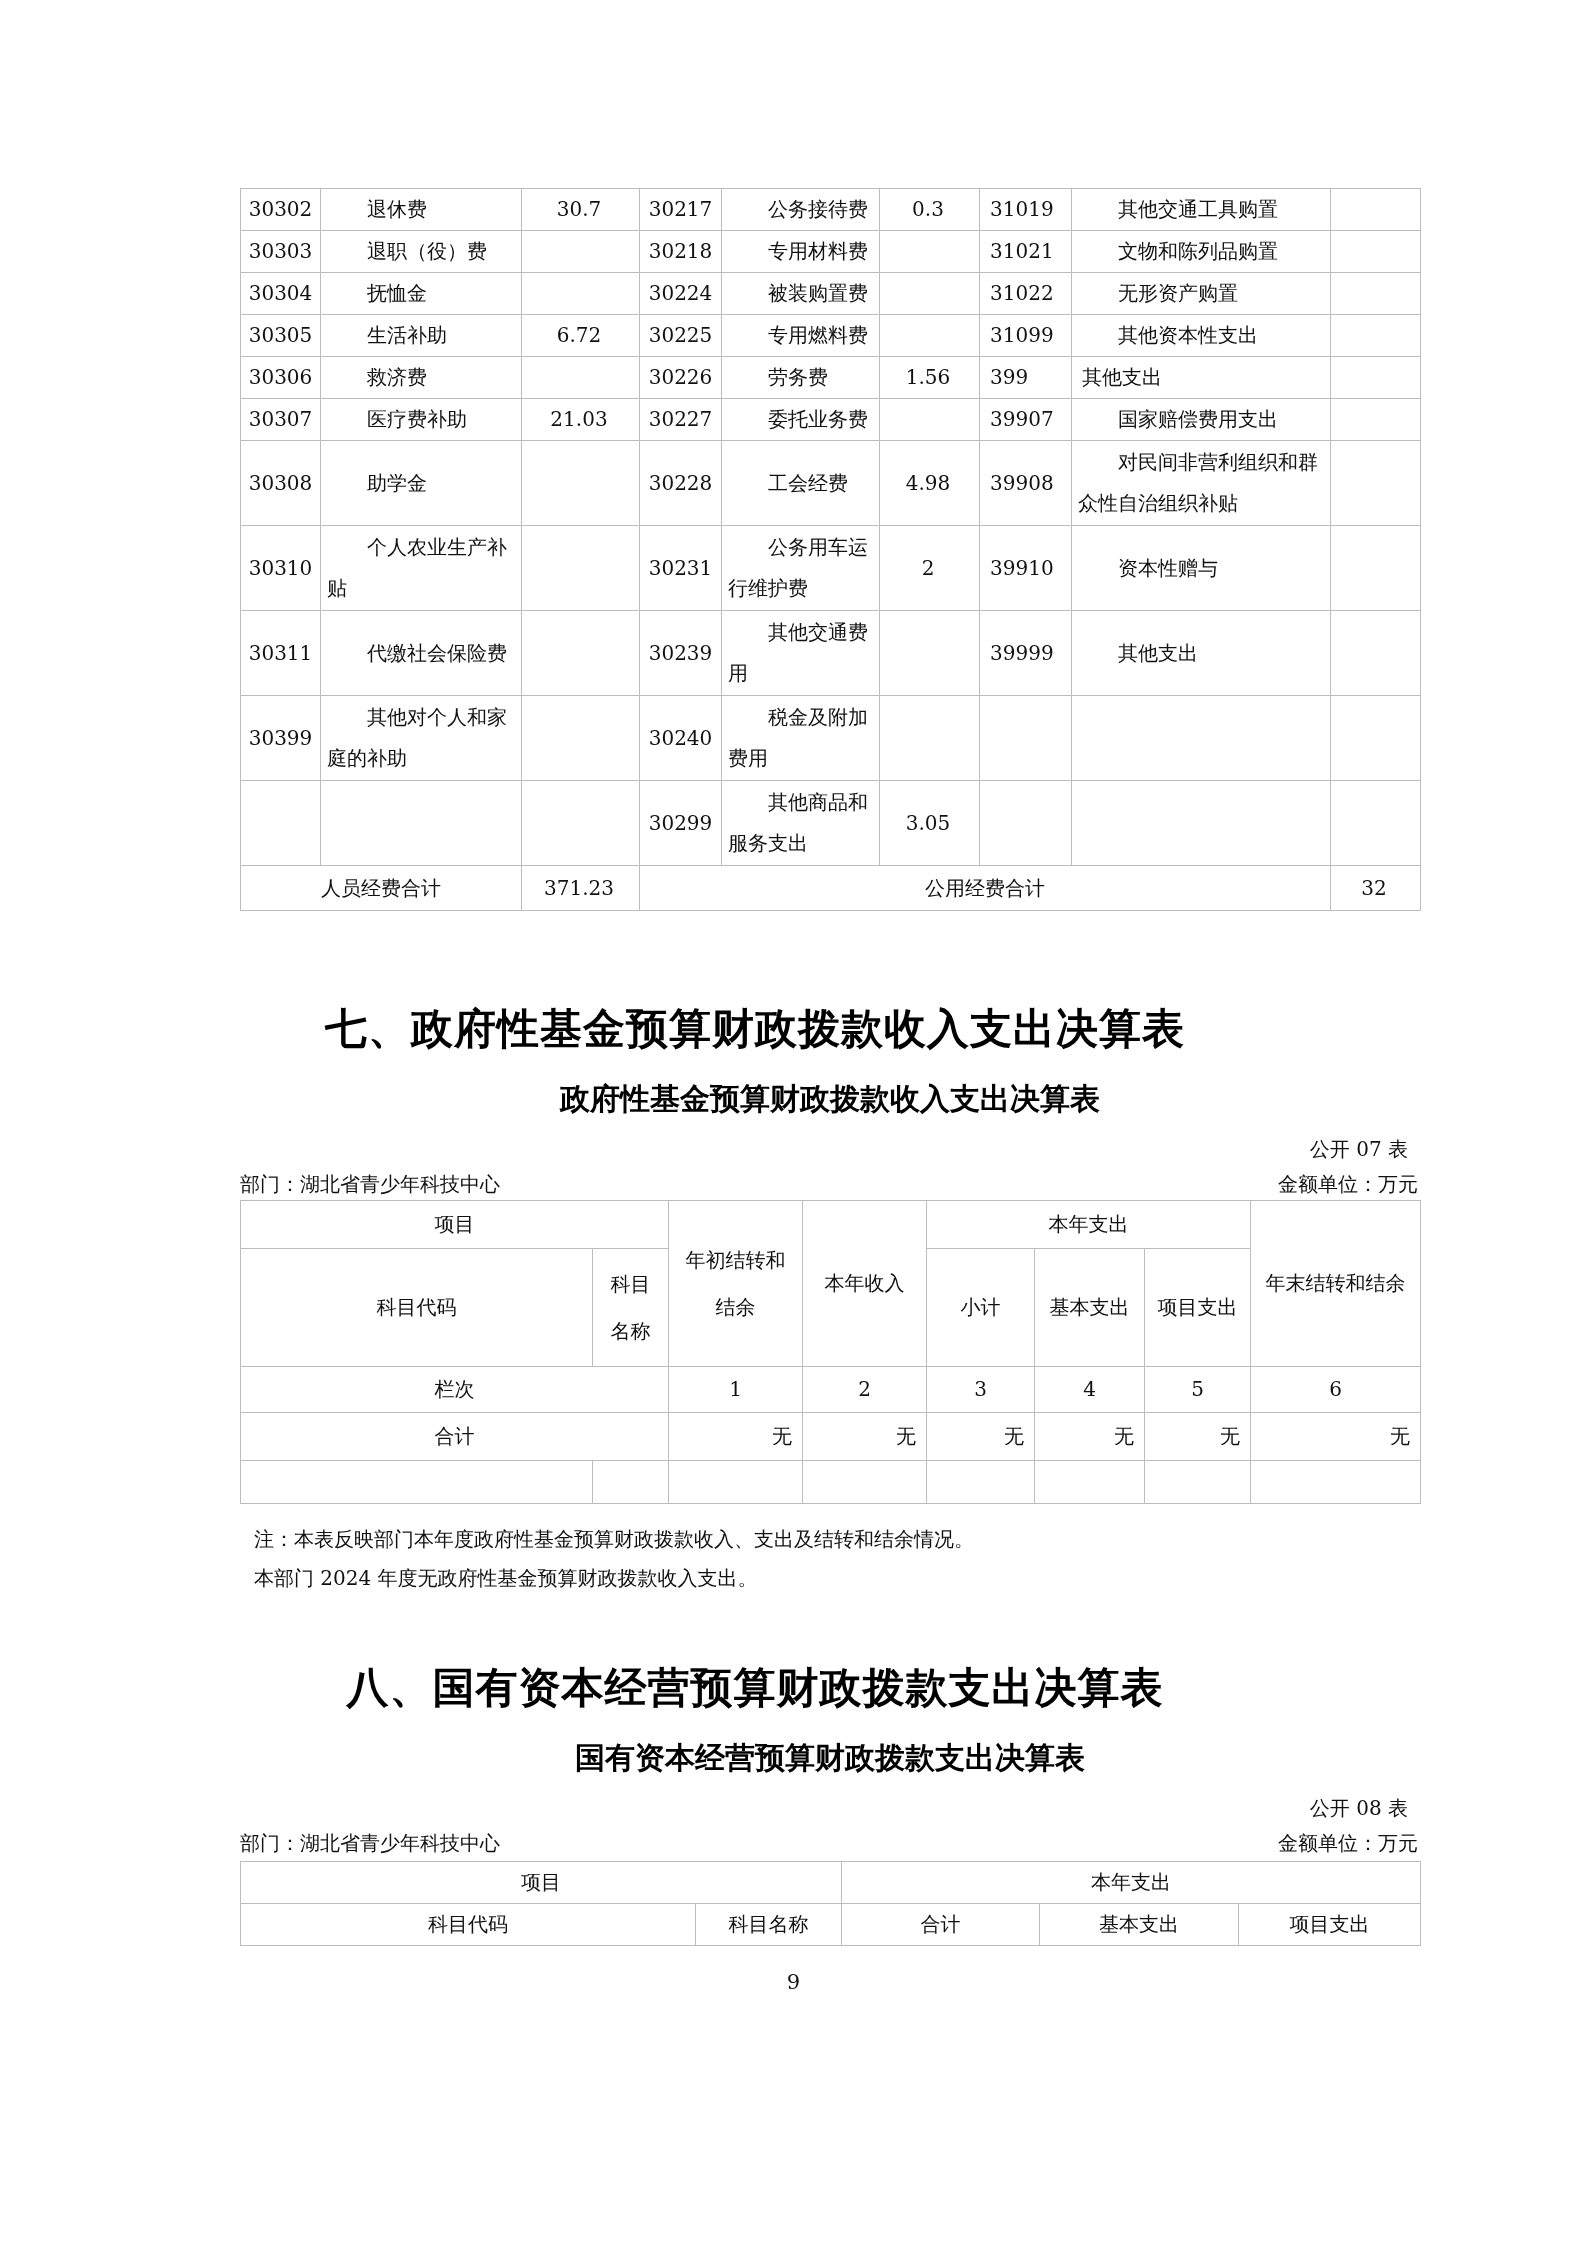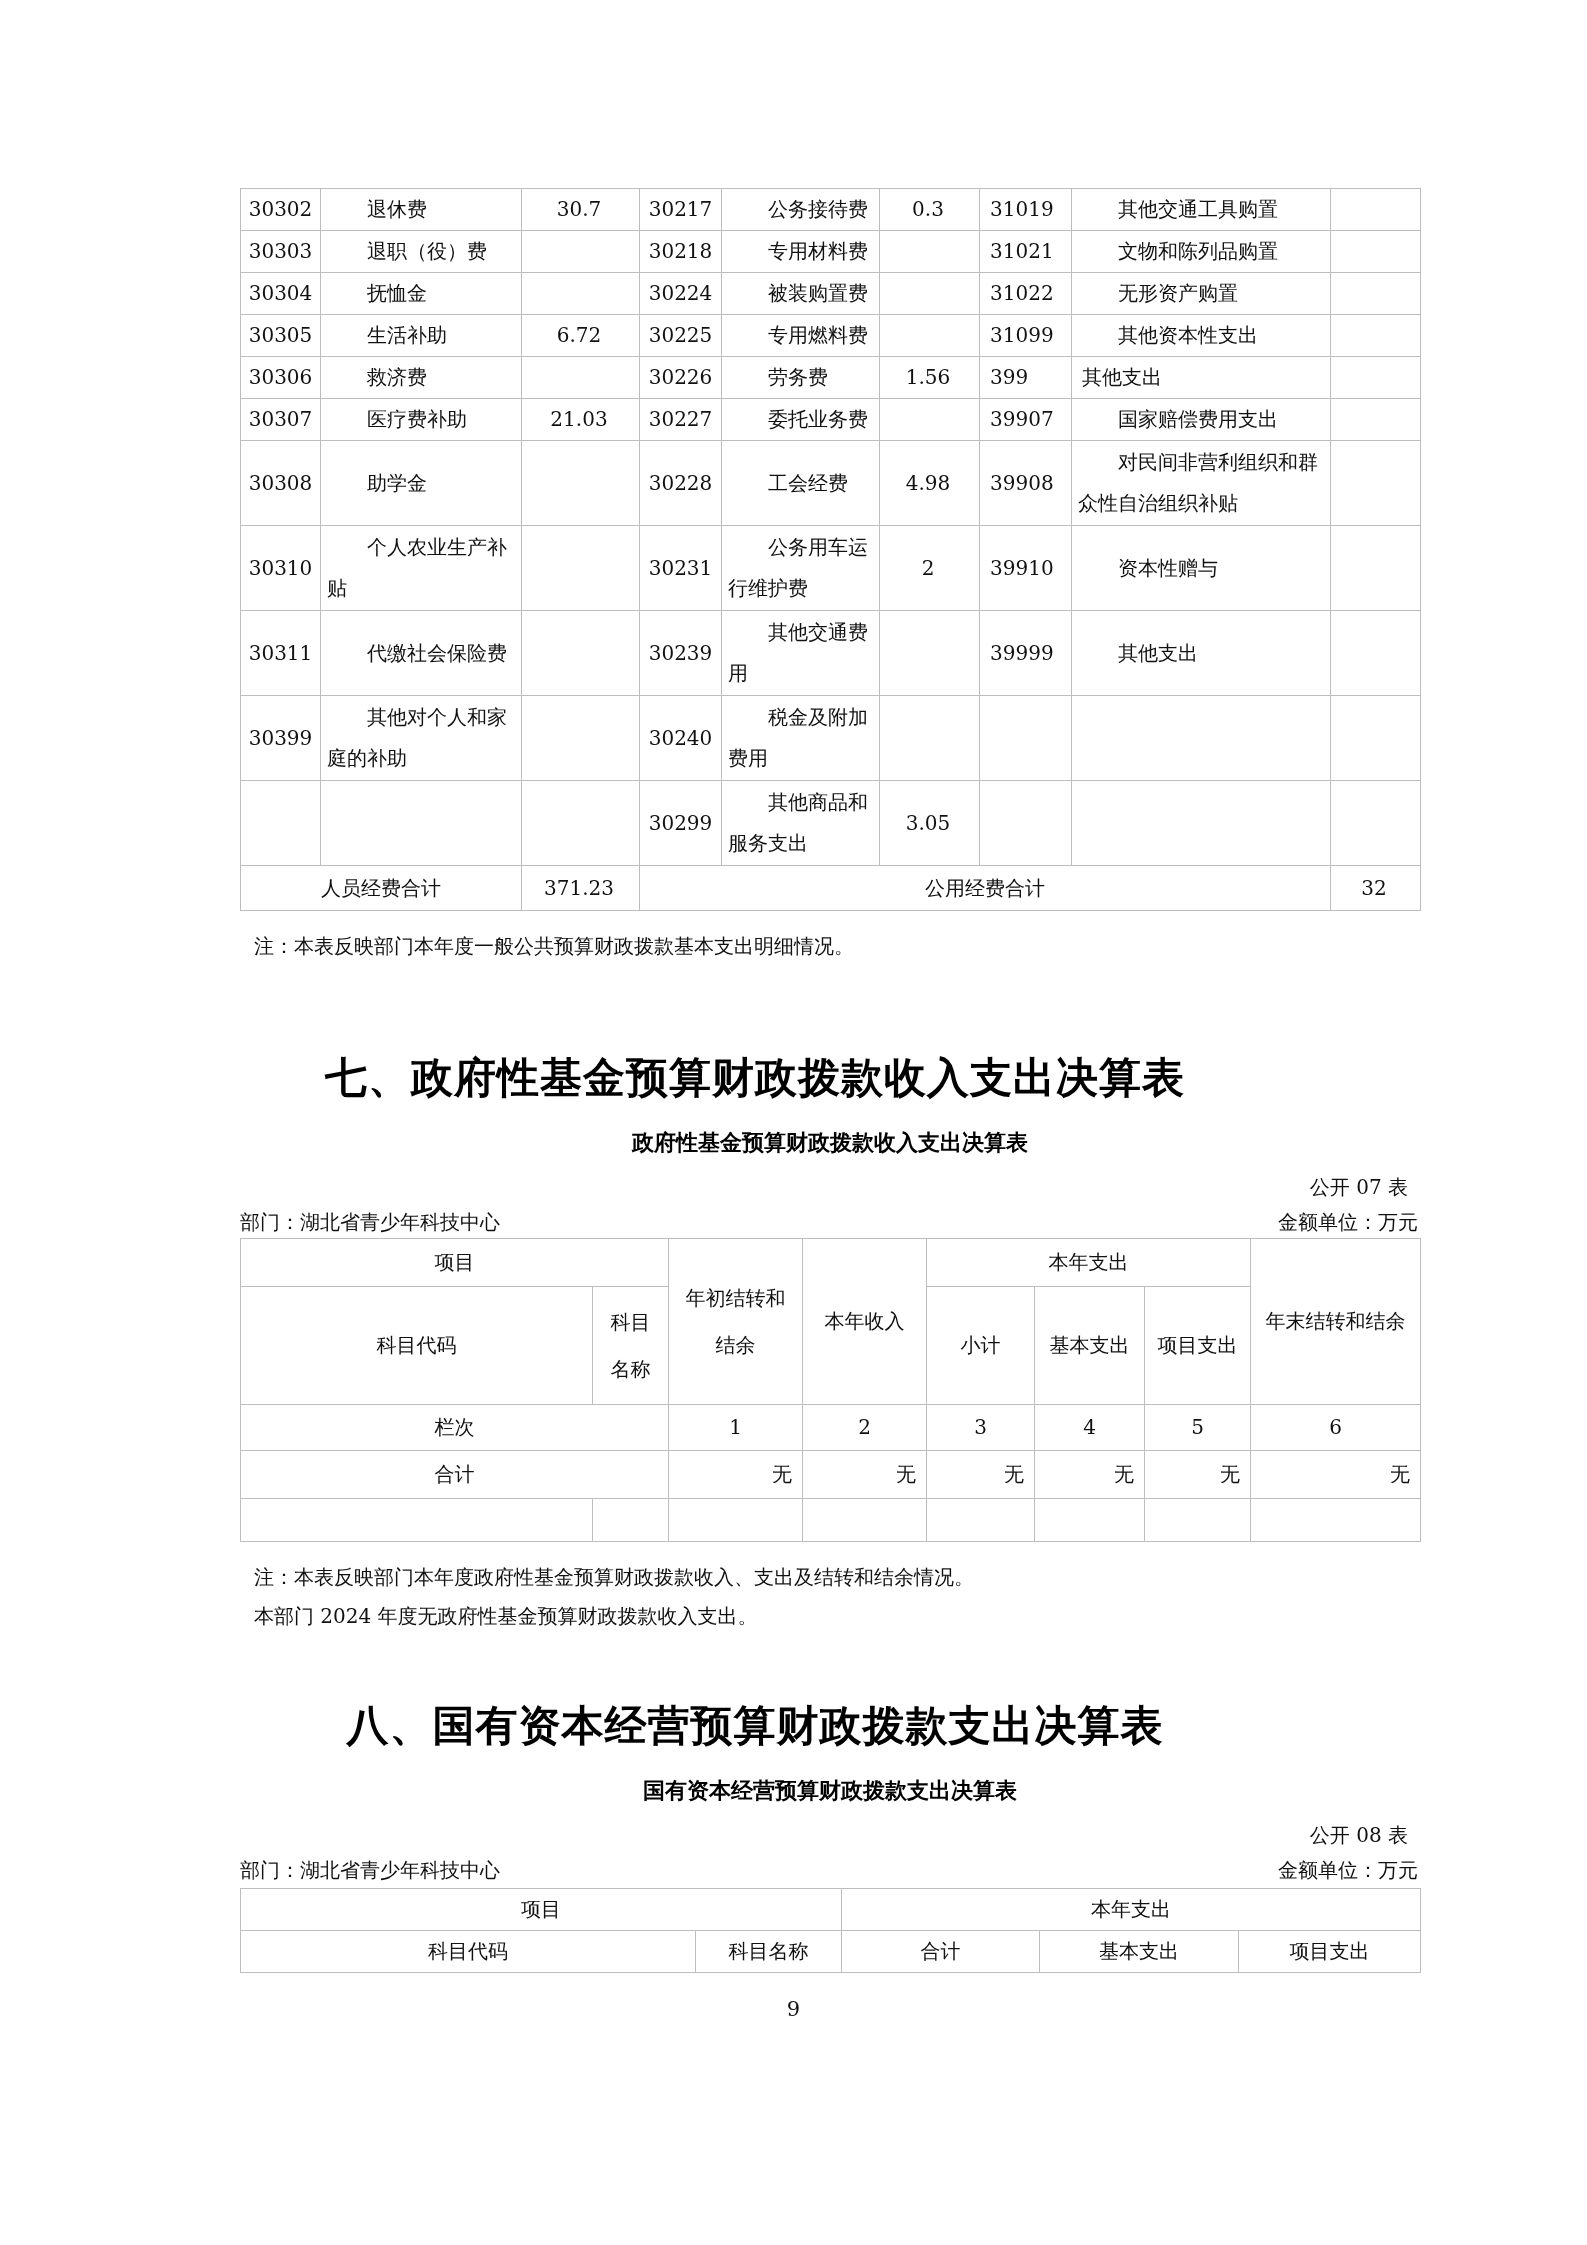--- a/index.html
+++ b/index.html
@@ -26,21 +26,21 @@
   .t1 .sum{text-align:center;}
 
   .note{margin-top:22px;padding-left:14px;font-size:20px;}
   .note2{margin-top:12px;padding-left:14px;font-size:20px;}
 
   .heading{font-family:"DejaVu Sans","Liberation Sans",sans-serif;font-weight:bold;
     font-size:42px;text-align:center;color:#000;padding-right:150px;letter-spacing:1px;}
   .h7{margin-top:90px;}
   .h8{margin-top:68px;}
   .subtitle{font-family:"DejaVu Sans","Liberation Sans",sans-serif;font-weight:bold;
-    font-size:22px;text-align:center;margin-top:22px;color:#000;}
+    font-size:30px;text-align:center;margin-top:22px;color:#000;}
   .sheetno{text-align:right;margin-top:16px;padding-right:12px;}
   .deptline{display:flex;justify-content:space-between;margin-top:8px;}
   .deptline span{padding-right:2px;}
 
   
   .t7{margin-top:2px;}
   .t7 td{text-align:center;padding:0 12px;}
   .t7 tr.r1{height:48px;}
   .t7 tr.r2{height:118px;}
   .t7 tr.r2 td, .t7 .vspan{line-height:2.35;}
@@ -198,21 +198,20 @@
     </tr>
     <tr class="trow">
       <td class="sum" colspan="2">人员经费合计</td>
       <td class="v">371.23</td>
       <td class="sum" colspan="5">公用经费合计</td>
       <td class="v">32</td>
     </tr>
   </tbody>
     </table>
 
-  <div class="note">注：本表反映部门本年度一般公共预算财政拨款基本支出明细情况。</div>
 
   <div class="heading h7">七、政府性基金预算财政拨款收入支出决算表</div>
   <div class="subtitle">政府性基金预算财政拨款收入支出决算表</div>
   <div class="sheetno">公开 07 表</div>
   <div class="deptline">
     <span>部门：湖北省青少年科技中心</span>
     <span>金额单位：万元</span>
   </div>
 
   <table class="t7">

